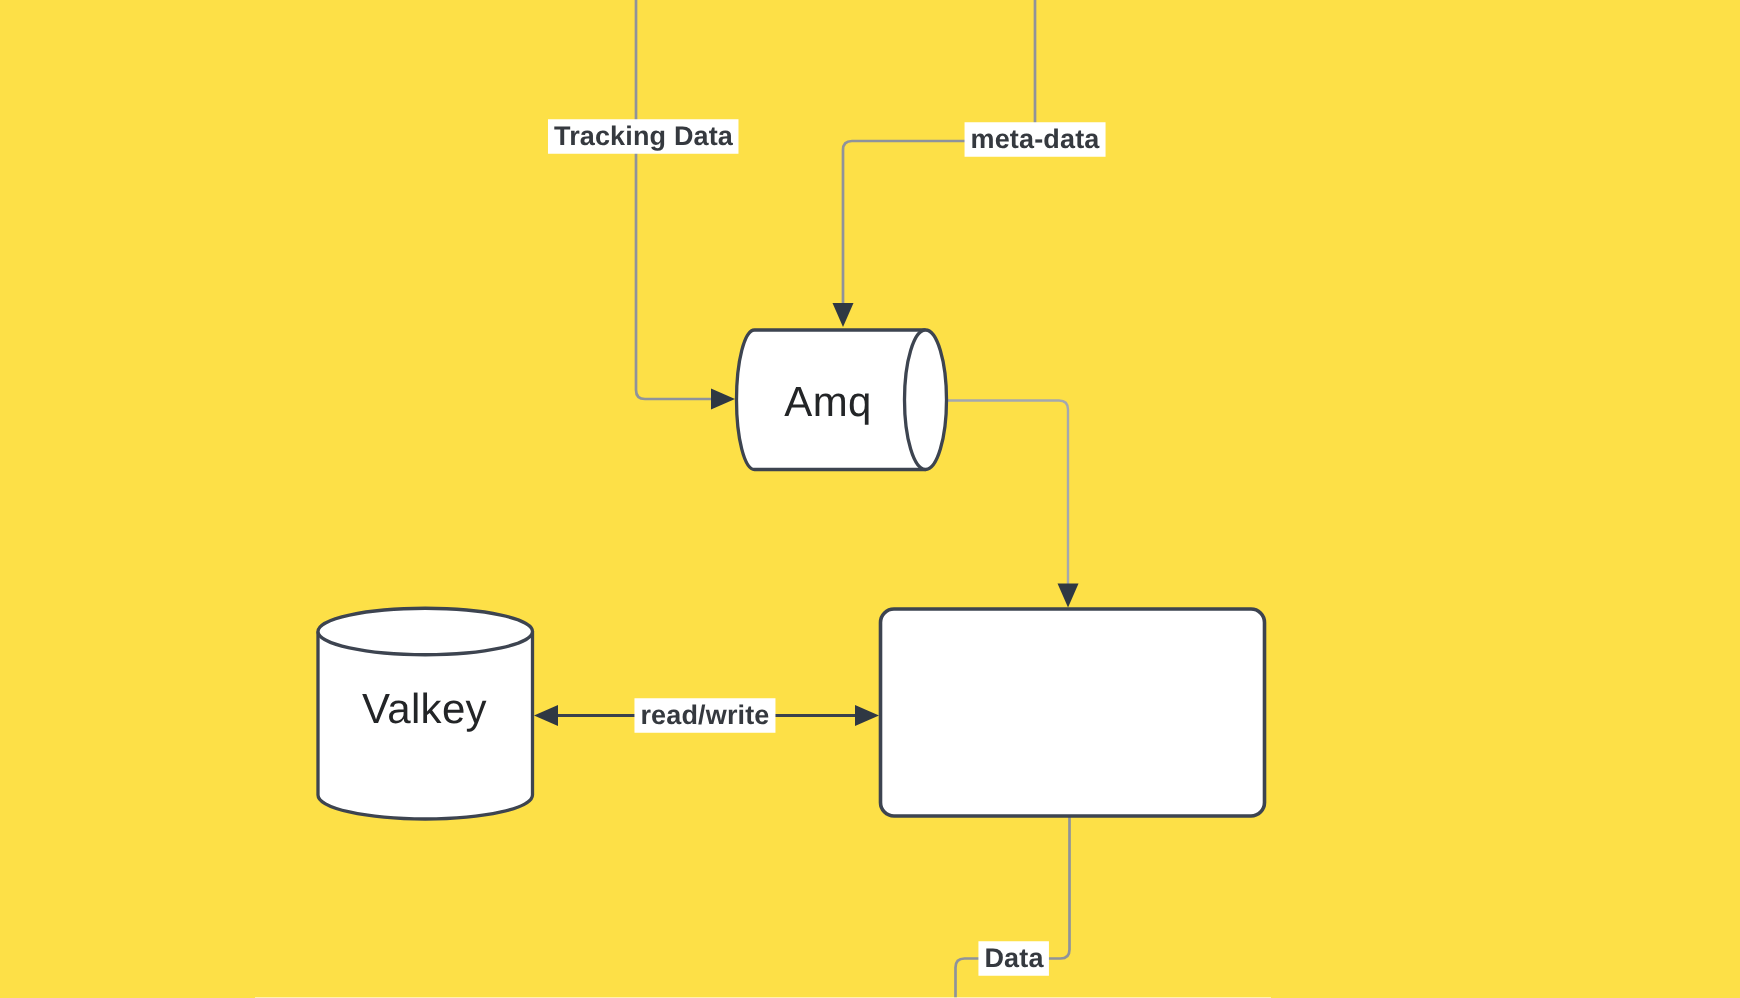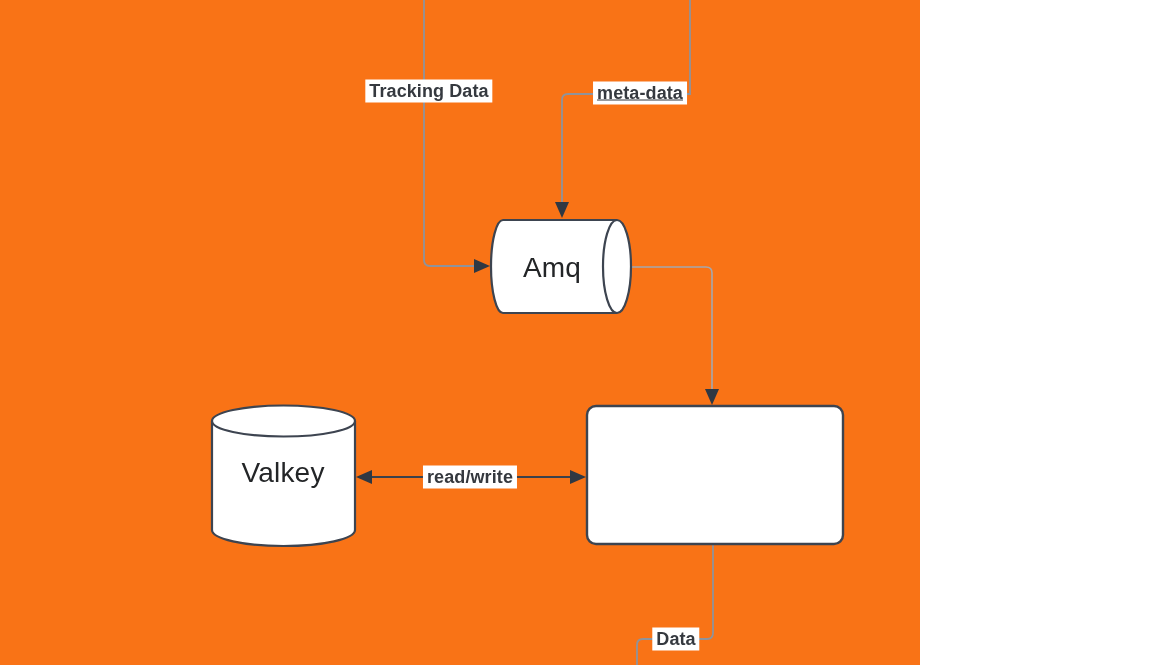--- a/index.html
+++ b/index.html
@@ -3,23 +3,23 @@
 <meta charset="utf-8">
 <style>
   html, body {
     margin: 0;
     padding: 0;
     background: #ffffff;
     font-family: "Liberation Sans", sans-serif;
   }
   .canvas {
     position: relative;
-    width: 920px;
+    width: 1160px;
     height: 665px;
-    background: #f97316;
+    background: #fde047;
     overflow: hidden;
   }
   .canvas svg {
     position: absolute;
     left: 0;
     top: 0;
   }
   .label {
     position: absolute;
     transform: translate(-50%, -50%);
@@ -82,21 +82,21 @@
     <g>
       <path d="M 212 421 V 530 A 71.5 16 0 0 0 355 530 V 421" fill="#ffffff" stroke="#3d4450" stroke-width="2.2" stroke-linejoin="round"></path>
       <ellipse cx="283.5" cy="421" rx="71.5" ry="15.5" fill="#ffffff" stroke="#3d4450" stroke-width="2.2"></ellipse>
     </g>
 
     <rect x="587" y="406" width="256" height="138" rx="9" fill="#ffffff" stroke="#3d4450" stroke-width="2.4"></rect>
   </svg>
 
   <div class="label edge-label" style="left:429px; top:91px;">Tracking Data</div>
 
-  <div class="label edge-label" style="left:640px; top:93px;text-decoration:underline;">meta-data</div>
+  <div class="label edge-label" style="left:690px; top:93px;">meta-data</div>
 
   <div class="label edge-label" style="left:470px; top:477px;">read/write</div>
 
   <div class="label edge-label" style="left:676px; top:639px;">Data</div>
 
   <div class="label node-label" style="left:552px; top:268px;">Amq</div>
 
   <div class="label node-label" style="left:283px; top:473px;">Valkey</div>
 
 

